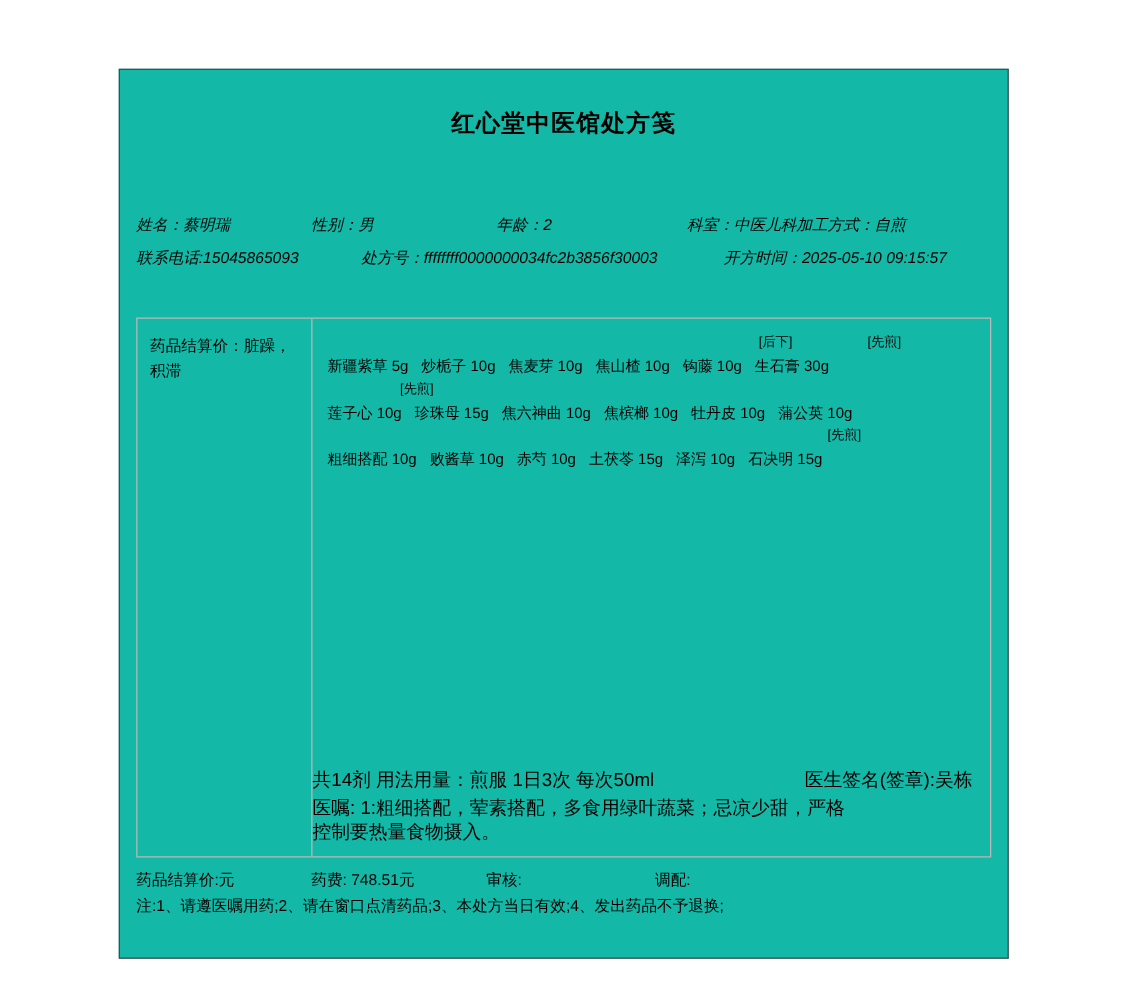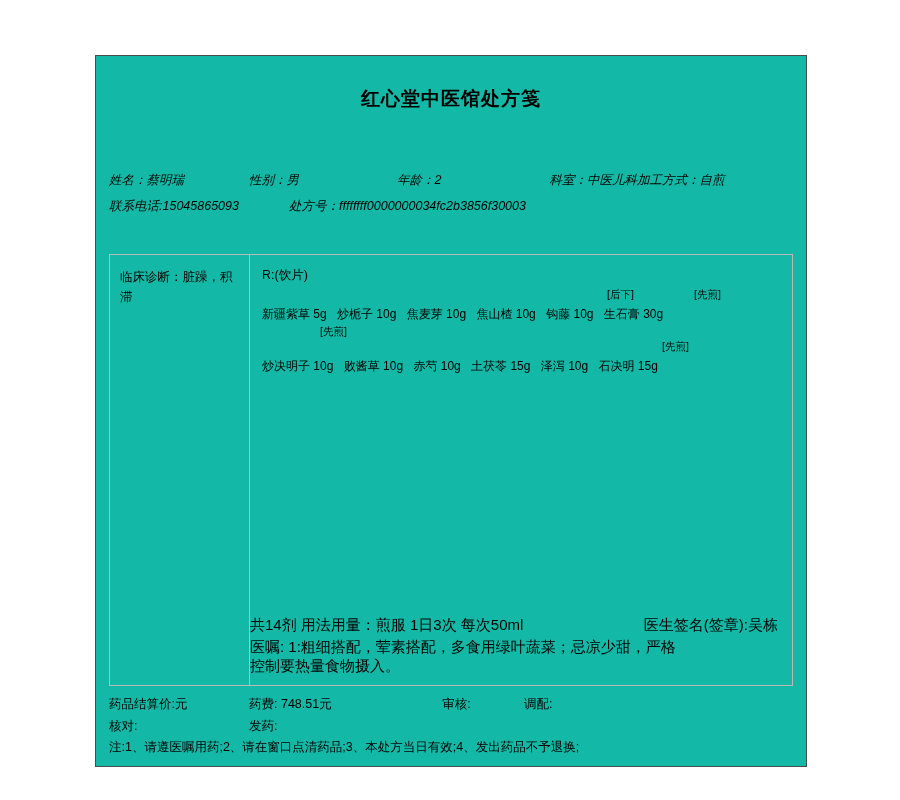--- a/index.html
+++ b/index.html
@@ -125,21 +125,21 @@
     top: 630px;
     font-size: 12.5px;
     line-height: 19px;
   }
   .bottom-row1 {
     display: flex;
     padding-top: 9px;
   }
   .bottom-row1 .b1 { width: 140px; }
   .bottom-row1 .b2 { width: 140px; }
-  .bottom-row1 .b3 { width: 135px; text-align: center; }
+  .bottom-row1 .b3 { width: 135px; }
   .bottom-row2 {
     display: flex;
     padding-top: 3px;
   }
   .bottom-row2 .b1 { width: 140px; }
   .notes {
     padding-top: 2px;
   }
 </style>
 </head>
@@ -153,50 +153,58 @@
     <div class="meta-row r1">
       <span class="cell c1">姓名：蔡明瑞</span>
       <span class="cell c2">性别：男</span>
       <span class="cell c3">年龄：2</span>
       <span class="cell c4">科室：中医儿科</span>
       <span class="cell c5">加工方式：自煎</span>
     </div>
     <div class="meta-row r2">
       <span class="cell c1">联系电话:15045865093</span>
       <span class="cell c2">处方号：ffffffff0000000034fc2b3856f30003</span>
+      <span class="cell c3">开方时间：2025-05-10 09:15:57</span>
     </div>
   </div>
 
   <div class="body-box">
-    <div class="diagnosis">临床诊断：脏躁，积滞</div>
+    <div class="diagnosis">药品结算价：脏躁，积滞</div>
     <div class="rx">
-      <div class="rx-head">R:(饮片)</div>
 
       <div class="note-line">
         <span style="left:345px">[后下]</span>
         <span style="left:432px">[先煎]</span>
       </div>
       <div class="herb-line">
         <span>新疆紫草 5g</span><span class="gap"></span>
         <span>炒栀子 10g</span><span class="gap"></span>
         <span>焦麦芽 10g</span><span class="gap"></span>
         <span>焦山楂 10g</span><span class="gap"></span>
         <span>钩藤 10g</span><span class="gap"></span>
         <span>生石膏 30g</span>
       </div>
 
       <div class="note-line">
         <span style="left:58px">[先煎]</span>
       </div>
+      <div class="herb-line">
+        <span>莲子心 10g</span><span class="gap"></span>
+        <span>珍珠母 15g</span><span class="gap"></span>
+        <span>焦六神曲 10g</span><span class="gap"></span>
+        <span>焦槟榔 10g</span><span class="gap"></span>
+        <span>牡丹皮 10g</span><span class="gap"></span>
+        <span>蒲公英 10g</span>
+      </div>
 
       <div class="note-line">
         <span style="left:400px">[先煎]</span>
       </div>
       <div class="herb-line">
-        <span>炒决明子 10g</span><span class="gap"></span>
+        <span>粗细搭配 10g</span><span class="gap"></span>
         <span>败酱草 10g</span><span class="gap"></span>
         <span>赤芍 10g</span><span class="gap"></span>
         <span>土茯苓 15g</span><span class="gap"></span>
         <span>泽泻 10g</span><span class="gap"></span>
         <span>石决明 15g</span>
       </div>
 
       <div class="spacer-lg"></div>
 
       <div class="rx-footer">
@@ -210,20 +218,16 @@
     </div>
   </div>
 
   <div class="bottom">
     <div class="bottom-row1">
       <span class="b1">药品结算价:元</span>
       <span class="b2">药费: 748.51元</span>
       <span class="b3">审核:</span>
       <span>调配:</span>
     </div>
-    <div class="bottom-row2">
-      <span class="b1">核对:</span>
-      <span>发药:</span>
-    </div>
     <div class="notes">注:1、请遵医嘱用药;2、请在窗口点清药品;3、本处方当日有效;4、发出药品不予退换;</div>
   </div>
 
 </div>
 
 </body></html>

